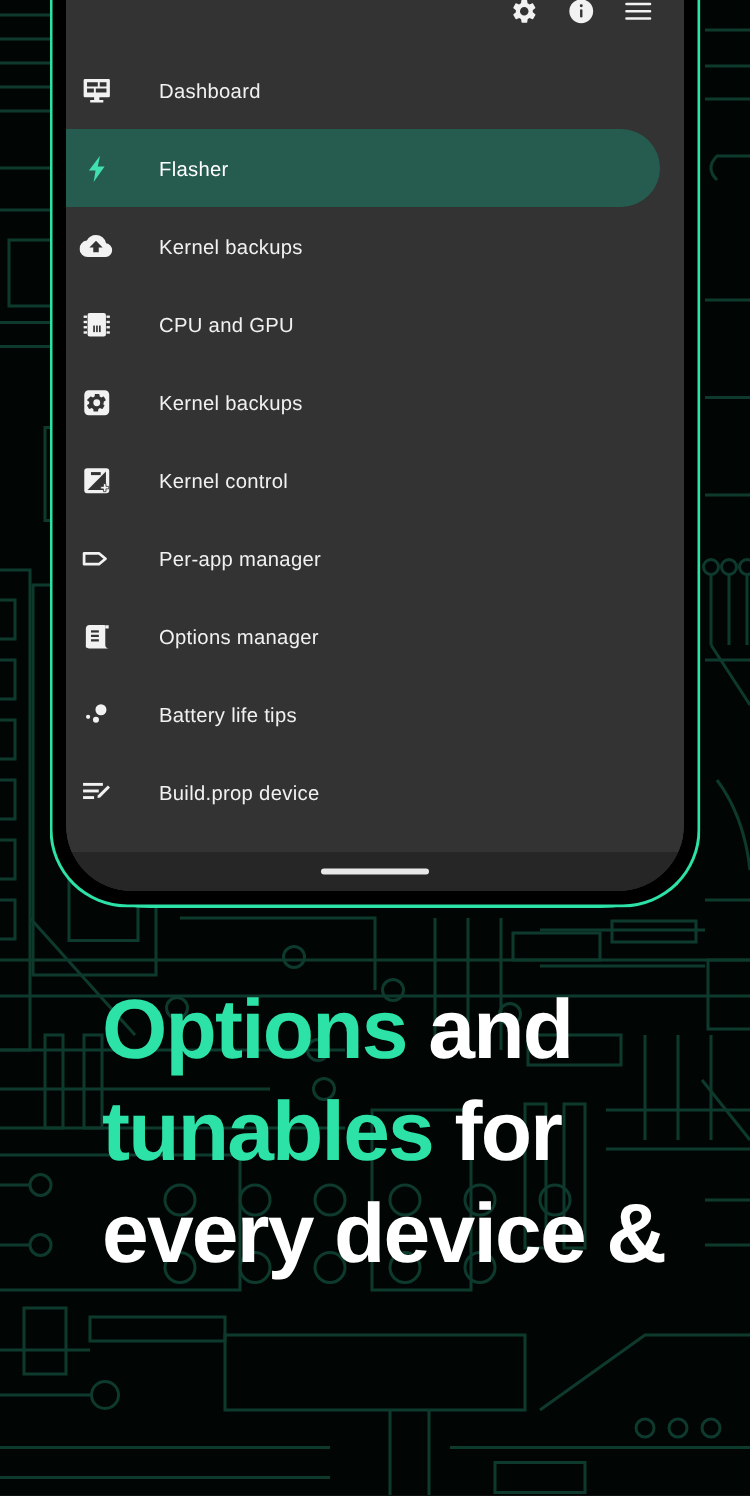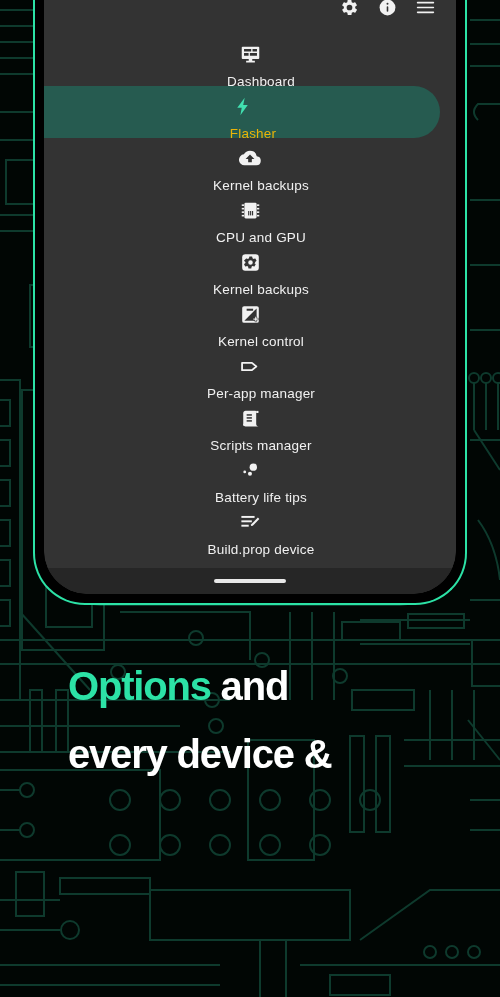--- a/index.html
+++ b/index.html
@@ -62,62 +62,61 @@
   #drawer {
     flex:1 1 auto;
     background:#333333;
     padding-top:2px;
   }
   .nav-item {
     display:flex; align-items:center;
     height:52px;
     padding-left:0;
     cursor:pointer;
-    flex-direction:column;
   }
   .nav-item.selected {
     background:#265b50;
     border-radius:0 26px 26px 0;
     margin-right:16px;
   }
   .nav-icon {
     width:40px; height:36px;
     flex:0 0 40px;
     display:flex; align-items:center; justify-content:center;
   }
   .nav-icon svg { display:block; }
   .nav-label {
     margin-left:22px;
     font-size:13.5px;
     color:#f1f1f1;
     letter-spacing:.2px;
     white-space:nowrap;
   }
-  .nav-item.selected .nav-label { color:#eab308; }
+  .nav-item.selected .nav-label { color:#ffffff; }
 
   
   #gesturebar {
     flex:0 0 auto;
     height:26px;
     background:#262626;
     display:flex; align-items:center; justify-content:center;
   }
   #home-indicator {
     width:72px; height:4px;
     border-radius:2px;
     background:#e8e8e8;
   }
 
   
   #headline {
     position:absolute;
     left:68px; top:652px;
     width:400px;
     z-index:4;
-    font-size:40px;
+    font-size:56px;
     line-height:68px;
     font-weight:bold;
     letter-spacing:-1.2px;
     color:#ffffff;
   }
   #headline .hl { color:#2ce2a6; }
 </style>
 </head>
 <body>
 
@@ -331,21 +330,21 @@
               <path d="M6.4 3h11.2c.5 0 .9.4.9.9v14.4c0 1.5 1.2 2.7 2.7 2.7H6.4c-1.5 0-2.7-1.2-2.7-2.7V5.7c0-1.5 1.2-2.7 2.7-2.7z" fill="#f2f2f2"></path>
               <path d="M18.5 3.3h2.6v2.4h-2.6z" fill="#f2f2f2"></path>
               <g fill="#333333">
                 <rect x="7.6" y="7.1" width="6" height="1.7"></rect>
                 <rect x="7.6" y="10.5" width="6" height="1.7"></rect>
                 <rect x="7.6" y="13.9" width="6" height="1.7"></rect>
               </g>
               <rect x="3.7" y="18.1" width="5.4" height="2.1" fill="#f2f2f2"></rect>
             </svg>
           </span>
-          <span class="nav-label">Scripts manager</span>
+          <span class="nav-label">Options manager</span>
         </div>
 
         <div class="nav-item">
           <span class="nav-icon">
             <svg width="21" height="21" viewBox="0 0 24 24" fill="#f2f2f2">
               <circle cx="15.2" cy="8.2" r="4.2"></circle>
               <circle cx="11.4" cy="15.8" r="2.3"></circle>
               <circle cx="5.4" cy="13.6" r="1.6"></circle>
             </svg>
           </span>
@@ -369,14 +368,15 @@
       <div id="gesturebar">
         <div id="home-indicator"></div>
       </div>
 
     </div>
   </div>
 </div>
 
 <div id="headline">
   <div><span class="hl">Options</span><span> and</span></div>
+  <div><span class="hl">tunables</span><span> for</span></div>
   <div>every device &amp;</div>
 </div>
 
 </body></html>

